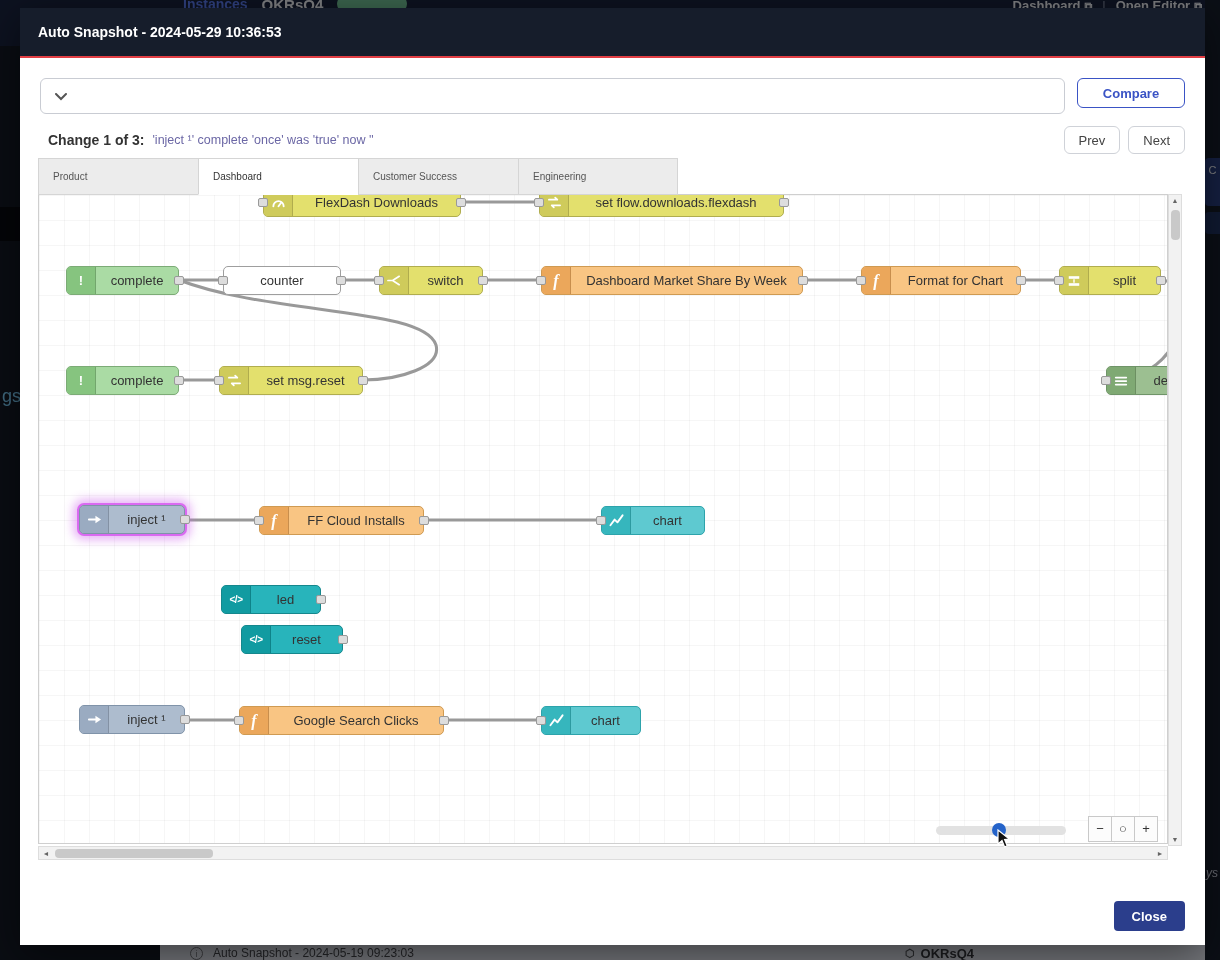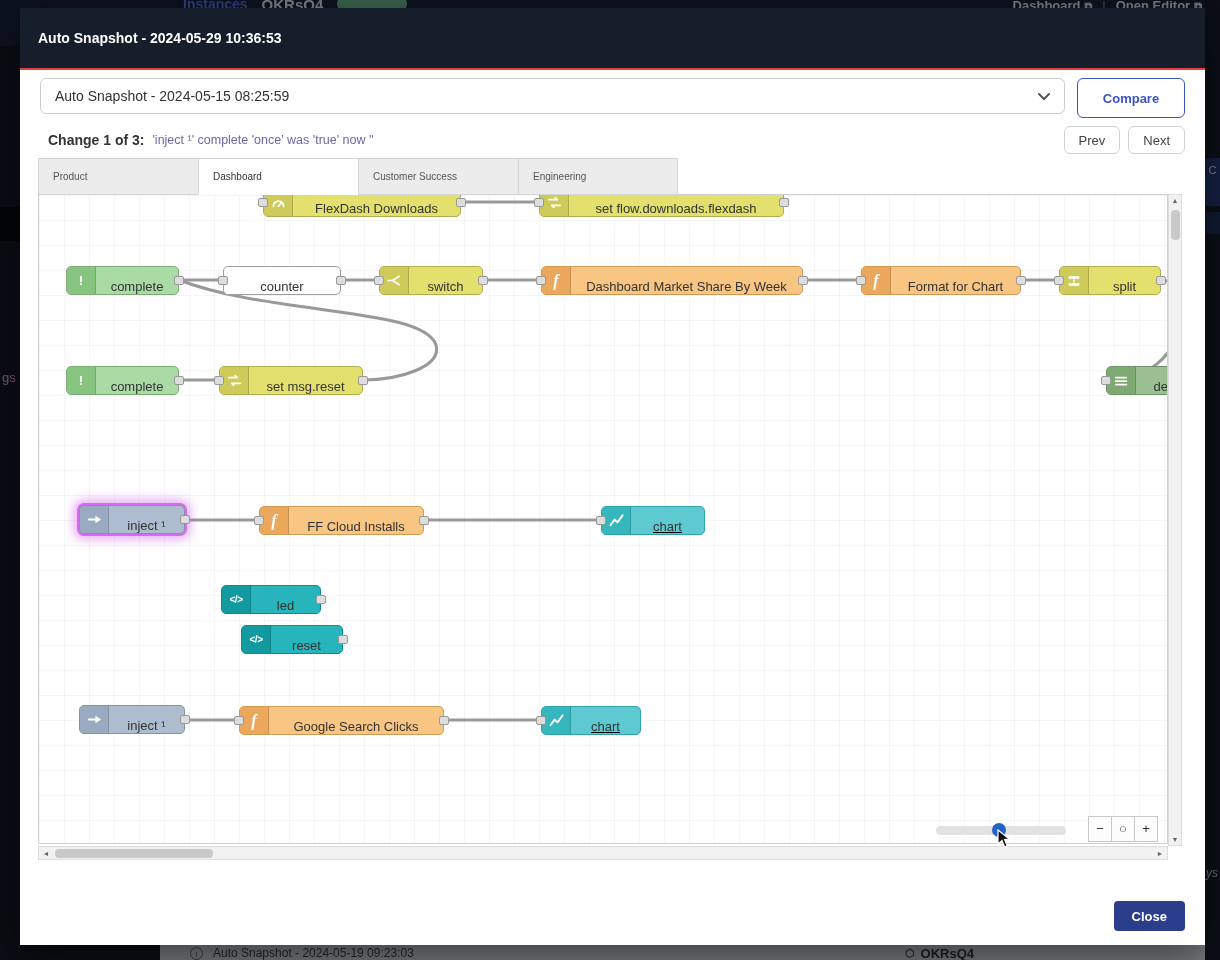--- a/index.html
+++ b/index.html
@@ -1,21 +1,21 @@
 <!DOCTYPE html>
 <html><head>
 <meta charset="utf-8">
 <style>
   * { margin:0; padding:0; box-sizing:border-box; }
   html,body { width:1220px; height:960px; overflow:hidden; background:#e8eaee; font-family:"Liberation Sans", sans-serif; }
 
   
   .bg-sidebar { position:absolute; left:0; top:0; width:160px; height:960px; background:#0d1117; z-index:1; }
   .bg-sidebar .sb-block { position:absolute; left:0; top:207px; width:160px; height:34px; background:#000; }
-  .bg-sidebar .sb-partial { position:absolute; left:2px; top:370px; color:#f9a8d4; font-size:13px; }
+  .bg-sidebar .sb-partial { position:absolute; left:2px; top:386px; color:#7dd3fc; font-size:18px; }
   .bg-header { position:absolute; left:0; top:0; width:1220px; height:46px; background:#141d33; z-index:2; }
   .bg-header-left { position:absolute; left:183px; top:-9px; height:26px; display:flex; align-items:center; gap:14px; white-space:nowrap; }
   .bg-crumb { color:#5a7cf8; font-size:14px; font-weight:700; }
   .bg-instance { color:#fff; font-size:15px; font-weight:700; }
   .bg-pill { width:70px; height:18px; border-radius:9px; background:#74c892; }
   .bg-header-right { position:absolute; right:18px; top:-7px; height:24px; display:flex; align-items:center; gap:10px; color:#fff; font-size:13px; font-weight:700; white-space:nowrap; }
   .bg-header-right .sep { color:#8b93a8; font-weight:400; }
   .ext-ic { font-size:11px; margin-left:4px; }
   .bg-bottom { position:absolute; left:160px; top:945px; width:1060px; height:15px; background:#eef0f4; z-index:2; color:#444; font-size:12px; }
   .bg-bottom-row { position:absolute; left:30px; top:1px; display:flex; align-items:center; gap:10px; white-space:nowrap; }
@@ -23,61 +23,61 @@
   .bg-bottom-right { position:absolute; left:745px; top:1px; display:flex; align-items:center; gap:6px; color:#333; font-weight:700; font-size:13px; }
   .hex-ic { font-size:11px; color:#555; }
   .bg-rail { position:absolute; right:0; top:0; width:15px; height:960px; background:#10151f; z-index:2; }
   .rail-box1 { position:absolute; right:0; top:158px; width:15px; height:48px; background:#243a7a; border-radius:4px 0 0 4px; color:#fff; font-size:11px; text-align:center; padding-top:6px; }
   .rail-box2 { position:absolute; right:0; top:212px; width:15px; height:22px; background:#1b2c58; border-radius:4px 0 0 4px; }
   .rail-partial { position:absolute; right:2px; top:866px; color:#cfd3da; font-size:12px;font-style:italic; }
   .overlay { position:absolute; left:0; top:0; width:1220px; height:960px; background:rgba(8,10,16,.52); z-index:5; }
 
   
   .modal { position:absolute; left:20px; top:8px; width:1185px; height:937px; background:#fff; z-index:10; box-shadow:0 10px 40px rgba(0,0,0,.5); }
-  .m-titlebar { height:62px; background:#161d2b; border-bottom:2px solid #e23e44; display:flex; align-items:center; padding:0 18px; }
+  .m-titlebar { height:50px; background:#161d2b; border-bottom:2px solid #e23e44; display:flex; align-items:center; padding:0 18px; }
   .m-title { color:#fff; font-size:14px; font-weight:700; }
 
   .m-row1 { position:absolute; left:20px; top:70px; right:20px; display:flex; gap:12px; }
   .m-select { flex:1; height:36px; border:1px solid #c9ccd3; border-radius:6px; display:flex; align-items:center; padding:0 14px; font-size:14px; color:#333; cursor:pointer; background:#fff; }
   .m-select .sel-text { flex:1; }
-  .btn-compare { width:108px; height:40px; background:#fff; border:1px solid #3a53c5; color:#3a53c5; font-weight:700; font-size:13px; border-radius:6px; cursor:pointer; }
+  .btn-compare { width:108px; height:30px; background:#fff; border:1px solid #3a53c5; color:#3a53c5; font-weight:700; font-size:13px; border-radius:6px; cursor:pointer; }
 
   .m-row2 { position:absolute; left:28px; top:118px; right:20px; display:flex; align-items:center; }
   .change-label { font-size:14px; font-weight:700; color:#333; margin-right:8px; }
   .change-detail { font-size:12.5px; color:#6b67a5; }
   .m-row2 .spacer { flex:1; }
   .btn-sm { height:28px; padding:0 14px; background:#fff; border:1px solid #cfd2d8; border-radius:6px; color:#444; font-size:13px; cursor:pointer; margin-left:8px; }
 
   .tab-bar { position:absolute; left:18px; top:150px; display:flex; z-index:3; }
   .tab { width:160px; height:37px; background:#ececec; border:1px solid #d5d5d5; border-right:none; font-size:10px; color:#555; text-align:left; padding:0 14px; line-height:35px; cursor:pointer; white-space:nowrap; overflow:hidden; }
   .tab:last-child { border-right:1px solid #d5d5d5; }
   .tab.active { background:#fff; color:#333; border-bottom-color:#fff; position:relative; z-index:4; }
 
   .canvas-wrap { position:absolute; left:18px; top:186px; width:1130px; height:650px; border:1px solid #cfcfcf; background:#fff; }
   .canvas { position:absolute; inset:0; overflow:hidden;
     background-image:linear-gradient(rgba(0,0,0,.035) 1px, transparent 1px), linear-gradient(90deg, rgba(0,0,0,.035) 1px, transparent 1px);
     background-size:25px 25px; }
   .wires-svg { position:absolute; left:0; top:0; }
   .wires-svg path { stroke:#999; stroke-width:3; fill:none; stroke-linecap:round; }
 
-  .node { position:absolute; height:29px; border:1px solid #999; border-radius:5px; display:flex; align-items:flex-end; cursor:pointer; }
+  .node { position:absolute; height:29px; border:1px solid #999; border-radius:5px; display:flex; align-items:center; cursor:pointer; }
   .nicon { width:29px; align-self:stretch; display:flex; align-items:center; justify-content:center; border-right:1px solid rgba(0,0,0,.15); border-radius:4px 0 0 4px; flex:none; }
   .nlabel { flex:1; text-align:center; font-size:13px; color:#333; padding:0 8px; white-space:nowrap; overflow:hidden; }
   .g { color:#fff; font-weight:700; font-size:13px; }
   .g.fx { font-family:"Liberation Serif", serif; font-style:italic; font-size:16px; }
   .g.code { font-size:10px; letter-spacing:-.5px; }
   .port { position:absolute; width:10px; height:9px; background:#ddd; border:1px solid #999; border-radius:2px; top:50%; margin-top:-5px; }
   .p-in { left:-6px; } .p-out { right:-6px; }
   .t-green { background:#aadba4; border-color:#7cab76; } .t-green .nicon { background:#86c47f; }
   .t-white { background:#fff; border-color:#9e9e9e; }
   .t-yellow { background:#e3e06d; border-color:#b0ad4f; } .t-yellow .nicon { background:#cfcb5b; }
   .t-orange { background:#f9c583; border-color:#cf9a52; } .t-orange .nicon { background:#eba75b; }
   .t-olive { background:#9cbf91; border-color:#6f9468; } .t-olive .nicon { background:#7fa973; }
   .t-inject { background:#adbcce; border-color:#8093a9; } .t-inject .nicon { background:#9aabc1; }
-  .t-tealLight { background:#5ec9d0; border-color:#2da3ab;text-decoration:underline; } .t-tealLight .nicon { background:#36b6bd; }
+  .t-tealLight { background:#5ec9d0; border-color:#2da3ab; } .t-tealLight .nicon { background:#36b6bd; }
   .t-teal { background:#28b4bb; border-color:#15878d; } .t-teal .nicon { background:#119ba1; }
   .node.sel { box-shadow:0 0 0 2px rgba(215,90,240,.85), 0 0 10px 6px rgba(205,90,235,.45); }
 
   .zoom-track { position:absolute; left:897px; top:631px; width:130px; height:9px; background:#e2e2e2; border-radius:5px; cursor:pointer; }
   .zoom-knob { position:absolute; left:56px; top:-3px; width:14px; height:14px; border-radius:50%; background:#2563c9; }
   .zoom-btns { position:absolute; left:1050px; top:621px; display:flex; }
   .zbtn { width:24px; height:26px; background:#fcfcfc; border:1px solid #c9c9c9; margin-left:-1px; font-size:13px; color:#333; cursor:pointer; line-height:24px; text-align:center; }
   .cursor-svg { position:absolute; left:958px; top:634px; z-index:6; pointer-events:none; }
 
   .hscroll { position:absolute; left:18px; top:838px; width:1130px; height:14px; background:#f2f2f2; border:1px solid #ddd; display:flex; align-items:center; }
@@ -131,21 +131,20 @@
 
 <div class="overlay"></div>
 
 <div class="modal">
   <div class="m-titlebar">
     <span class="m-title">Auto Snapshot - 2024-05-29 10:36:53</span>
   </div>
 
   <div class="m-row1">
     <div class="m-select">
-      <span class="sel-text">Auto Snapshot - 2024-05-15 08:25:59</span>
       <span>
         <svg width="12" height="8" viewBox="0 0 12 8">
             <path d="M1 1l5 5 5-5" stroke="#555" stroke-width="2" fill="none" stroke-linecap="round"></path>
           </svg>
       </span>
     </div>
     <button class="btn-compare">Compare</button>
   </div>
 
   <div class="m-row2">

